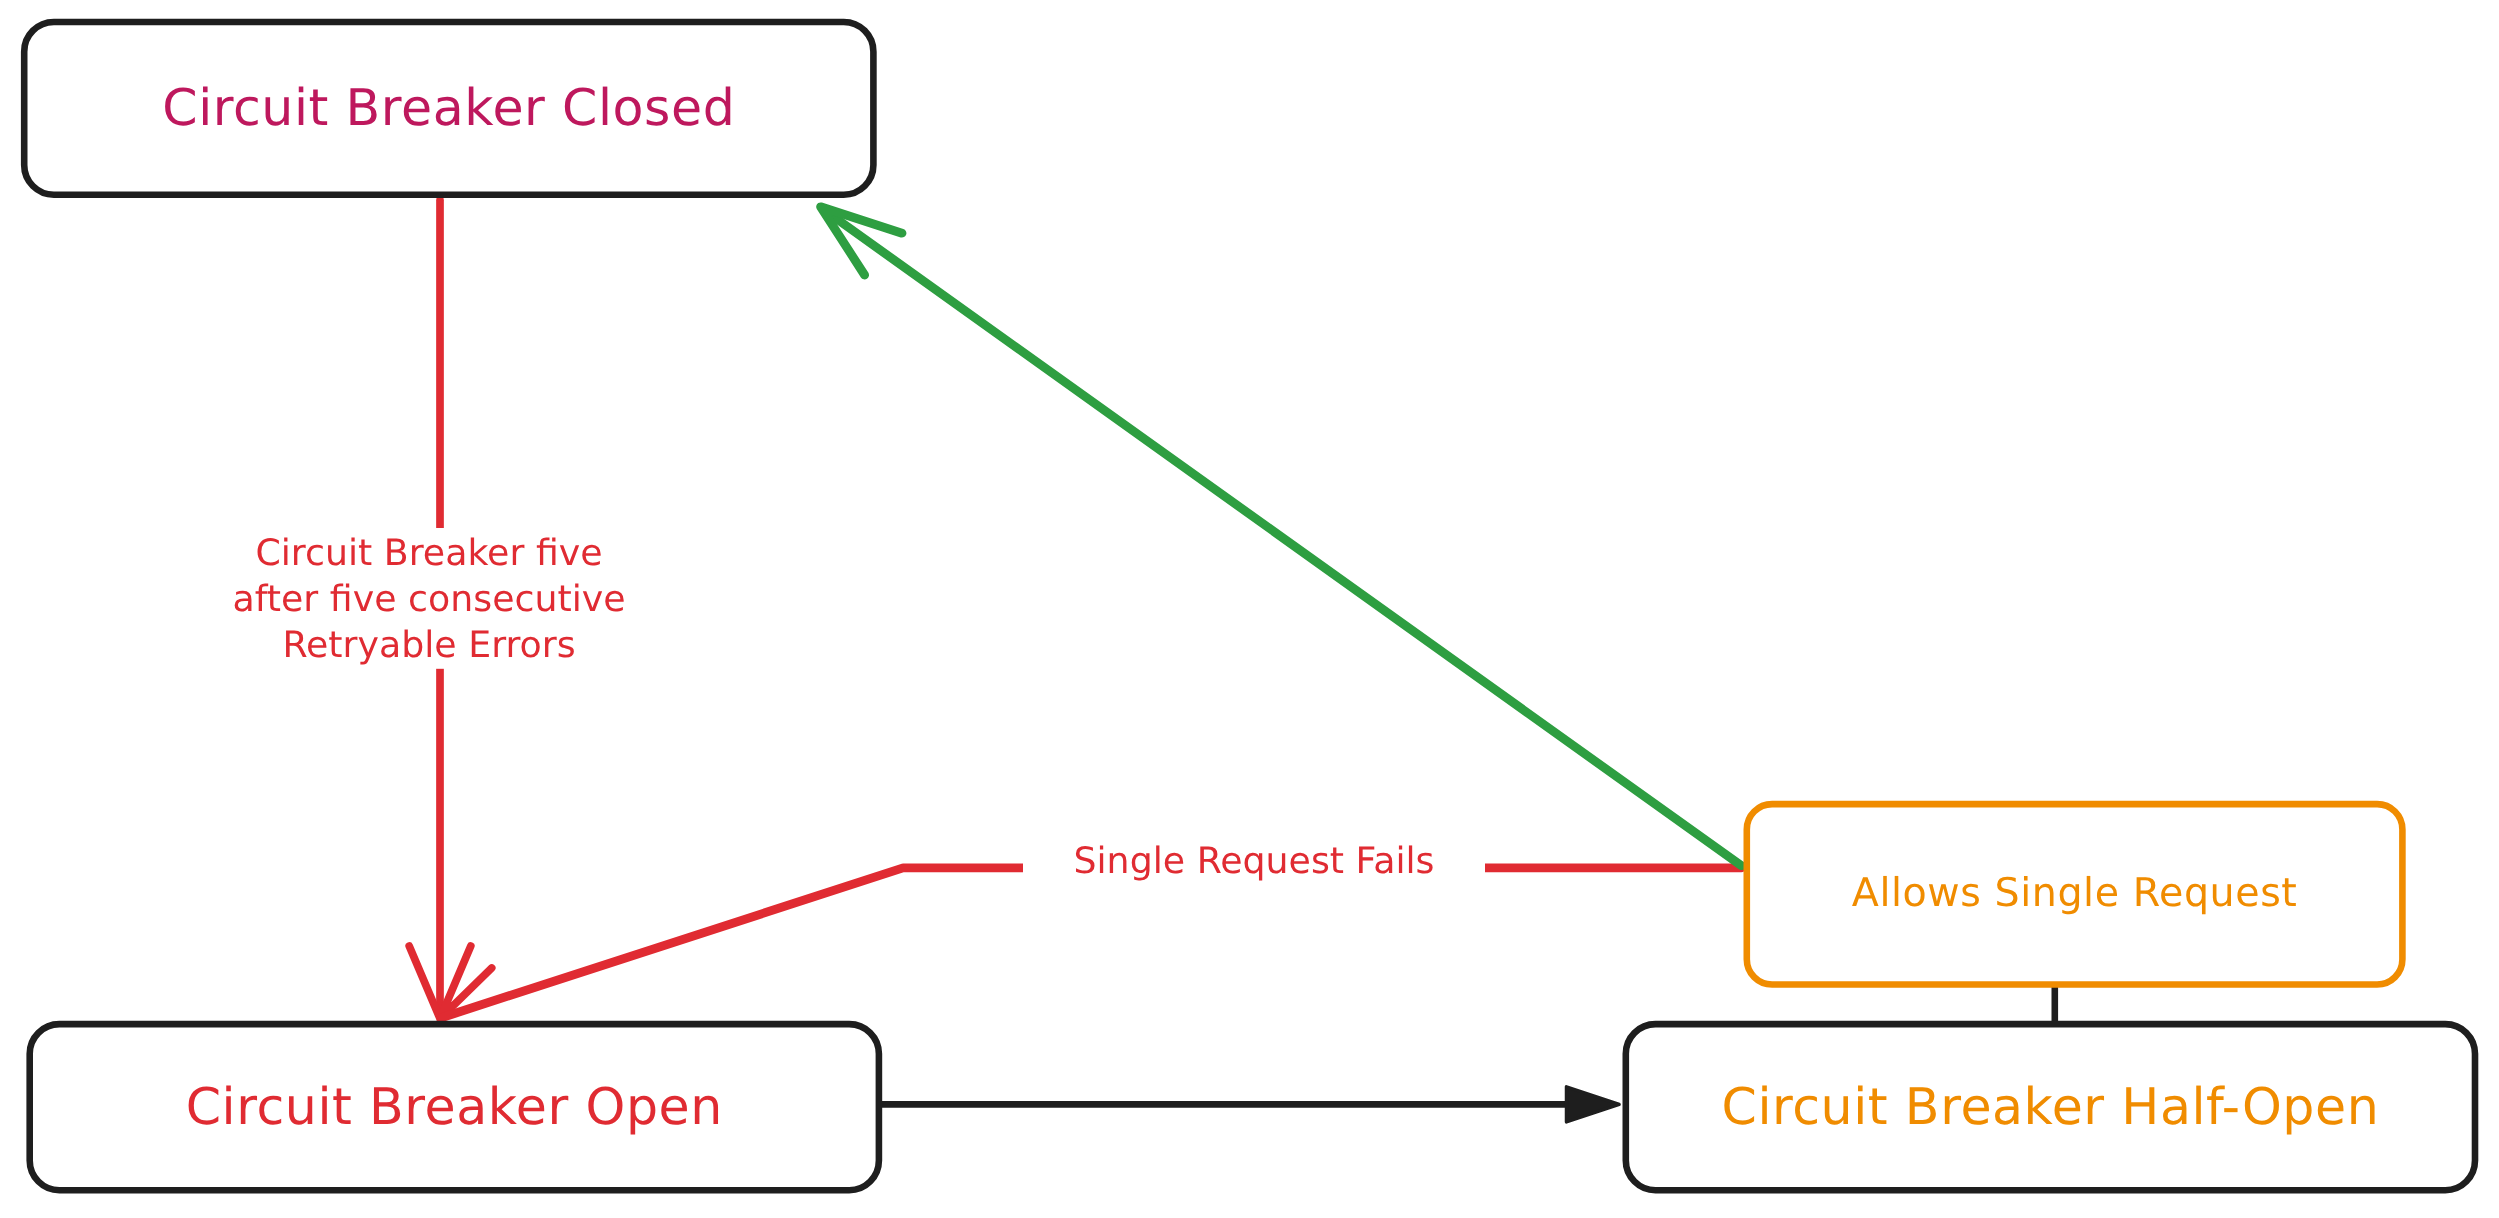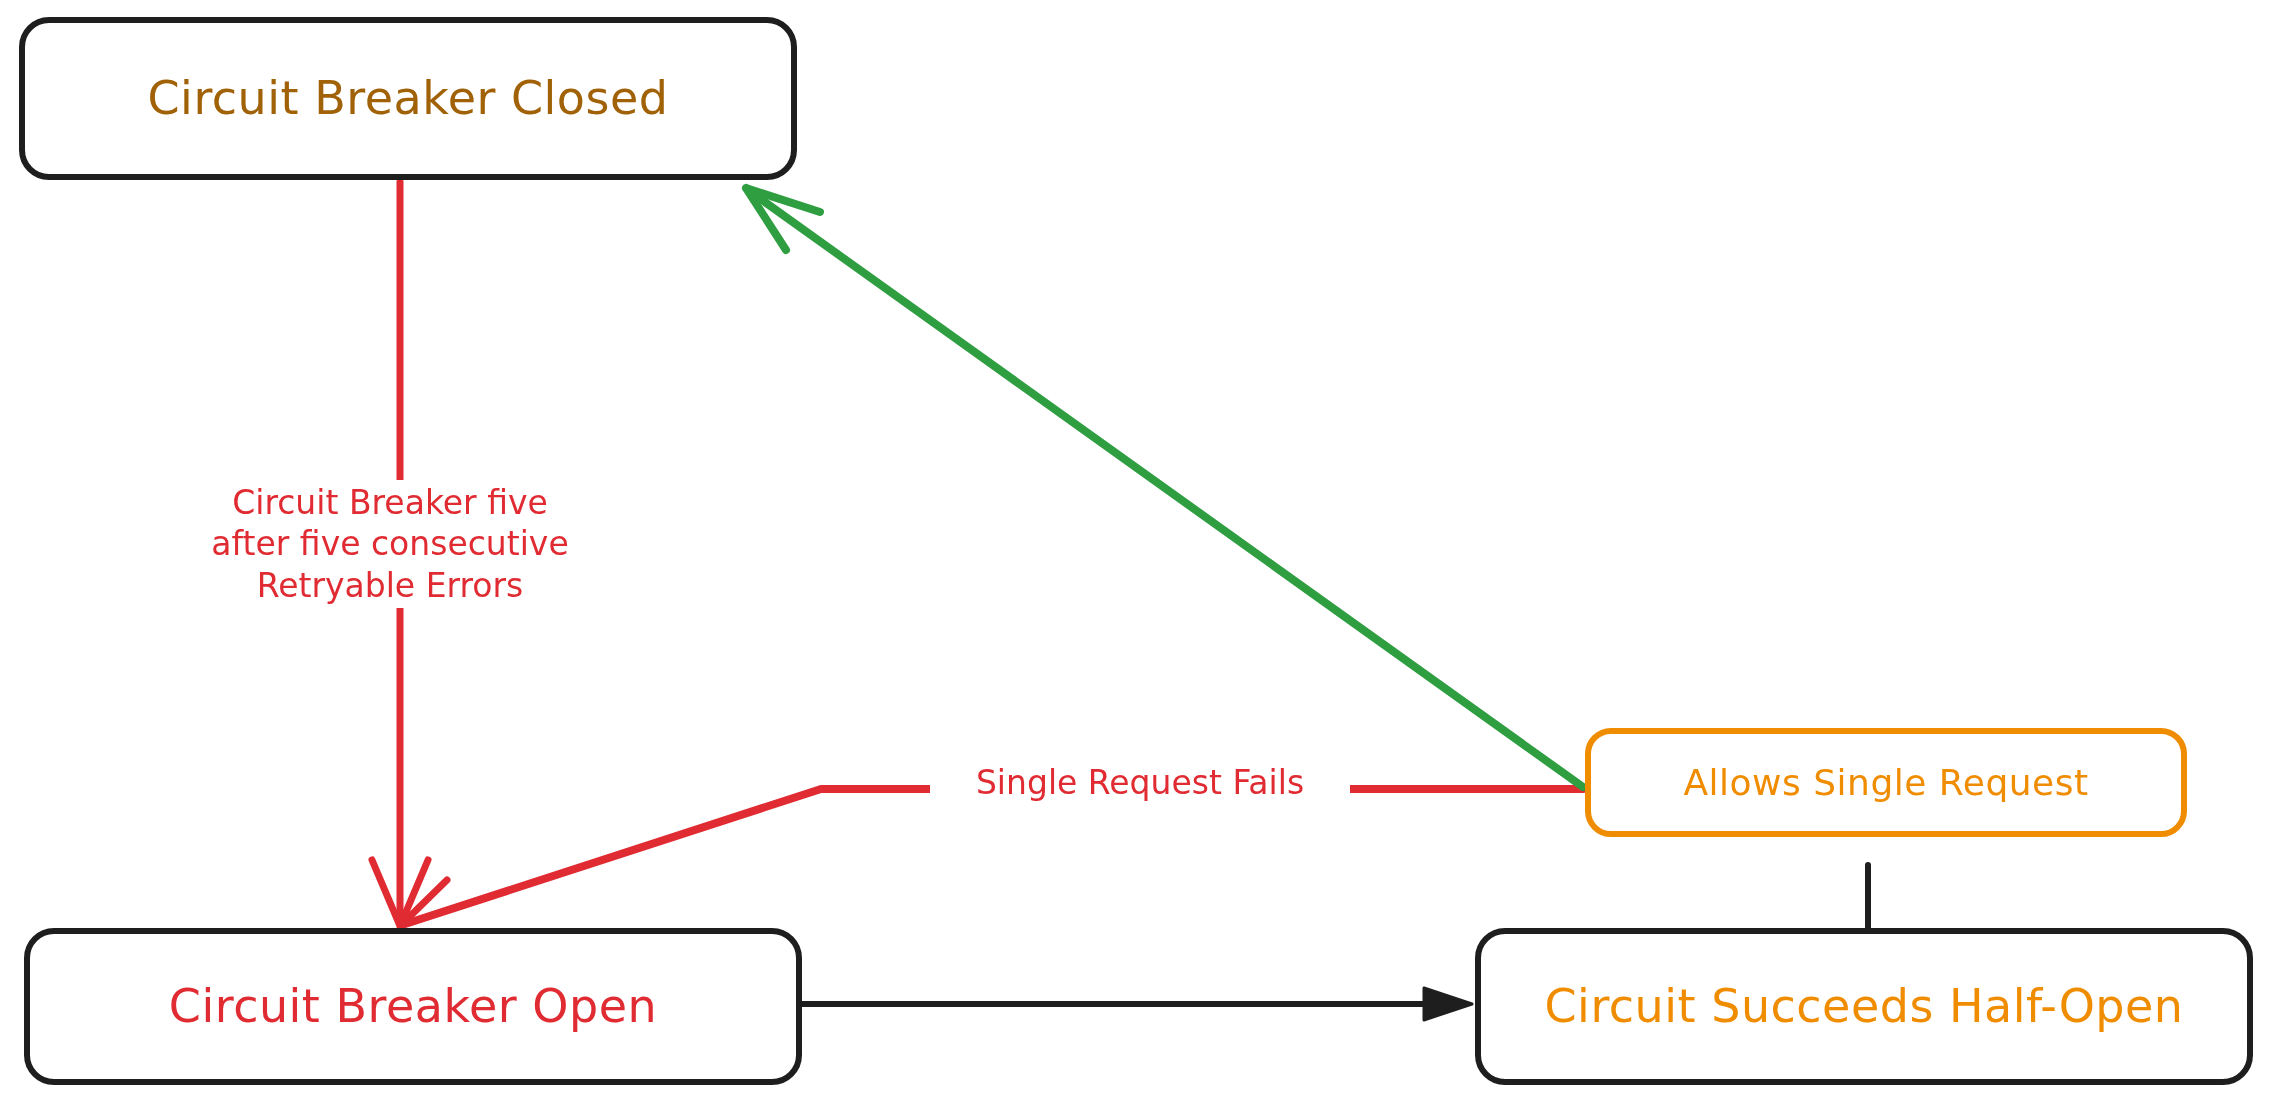--- a/index.html
+++ b/index.html
@@ -40,21 +40,21 @@
   .node.orange-node {
     border: 6px solid #f08c00;
     border-radius: 26px;
   }
   .node-label {
     font-family: "DejaVu Sans", sans-serif;
     font-weight: 400;
     letter-spacing: 0.5px;
     line-height: 1.1;
   }
-  .label-green  { color: #a16207; }
+  .label-green  { color: #be185d; }
   .label-red    { color: #e02b32; }
   .label-orange { color: #f08c00; }
 
   .edge-label {
     position: absolute;
     font-family: "DejaVu Sans", sans-serif;
     text-align: center;
     line-height: 1.25;
     white-space: pre-line;
     background: #ffffff;
@@ -62,21 +62,21 @@
     box-sizing: border-box;
   }
   .edge-label.green  { color: #2e9e41; }
   .edge-label.red    { color: #e02b32; }
   .edge-label.black  { color: #1e1e1e; }
 
   
   #node-closed    { left: 19px;   top: 17px;   width: 778px;  height: 163px; }
   #node-open      { left: 24px;   top: 928px;  width: 778px;  height: 157px; }
   #node-halfopen  { left: 1475px; top: 928px;  width: 778px;  height: 157px; }
-  #node-allows    { left: 1585px; top: 728px;  width: 602px;  height: 109px; }
+  #node-allows    { left: 1585px; top: 728px;  width: 602px;  height: 170px; }
 
   #node-closed   .node-label { font-size: 46px; }
   #node-open     .node-label { font-size: 46px; }
   #node-halfopen .node-label { font-size: 46px; }
   #node-allows   .node-label { font-size: 36px; }
 
   
   #lbl-trips     { left: 180px;  top: 480px; width: 420px; font-size: 33px; }
   #lbl-succeeds  { left: 910px;  top: 460px; width: 490px; font-size: 33px; }
   #lbl-fails     { left: 930px;  top: 760px; width: 420px; font-size: 33px; }
@@ -115,21 +115,21 @@
 
   <div class="node dark" id="node-closed">
     <span class="node-label label-green">Circuit Breaker Closed</span>
   </div>
 
   <div class="node dark" id="node-open">
     <span class="node-label label-red">Circuit Breaker Open</span>
   </div>
 
   <div class="node dark" id="node-halfopen">
-    <span class="node-label label-orange">Circuit Succeeds Half-Open</span>
+    <span class="node-label label-orange">Circuit Breaker Half-Open</span>
   </div>
 
   <div class="node orange-node" id="node-allows">
     <span class="node-label label-orange">Allows Single Request</span>
   </div>
 
   <div class="edge-label red" id="lbl-trips">Circuit Breaker five
 after five consecutive
 Retryable Errors</div>
 

